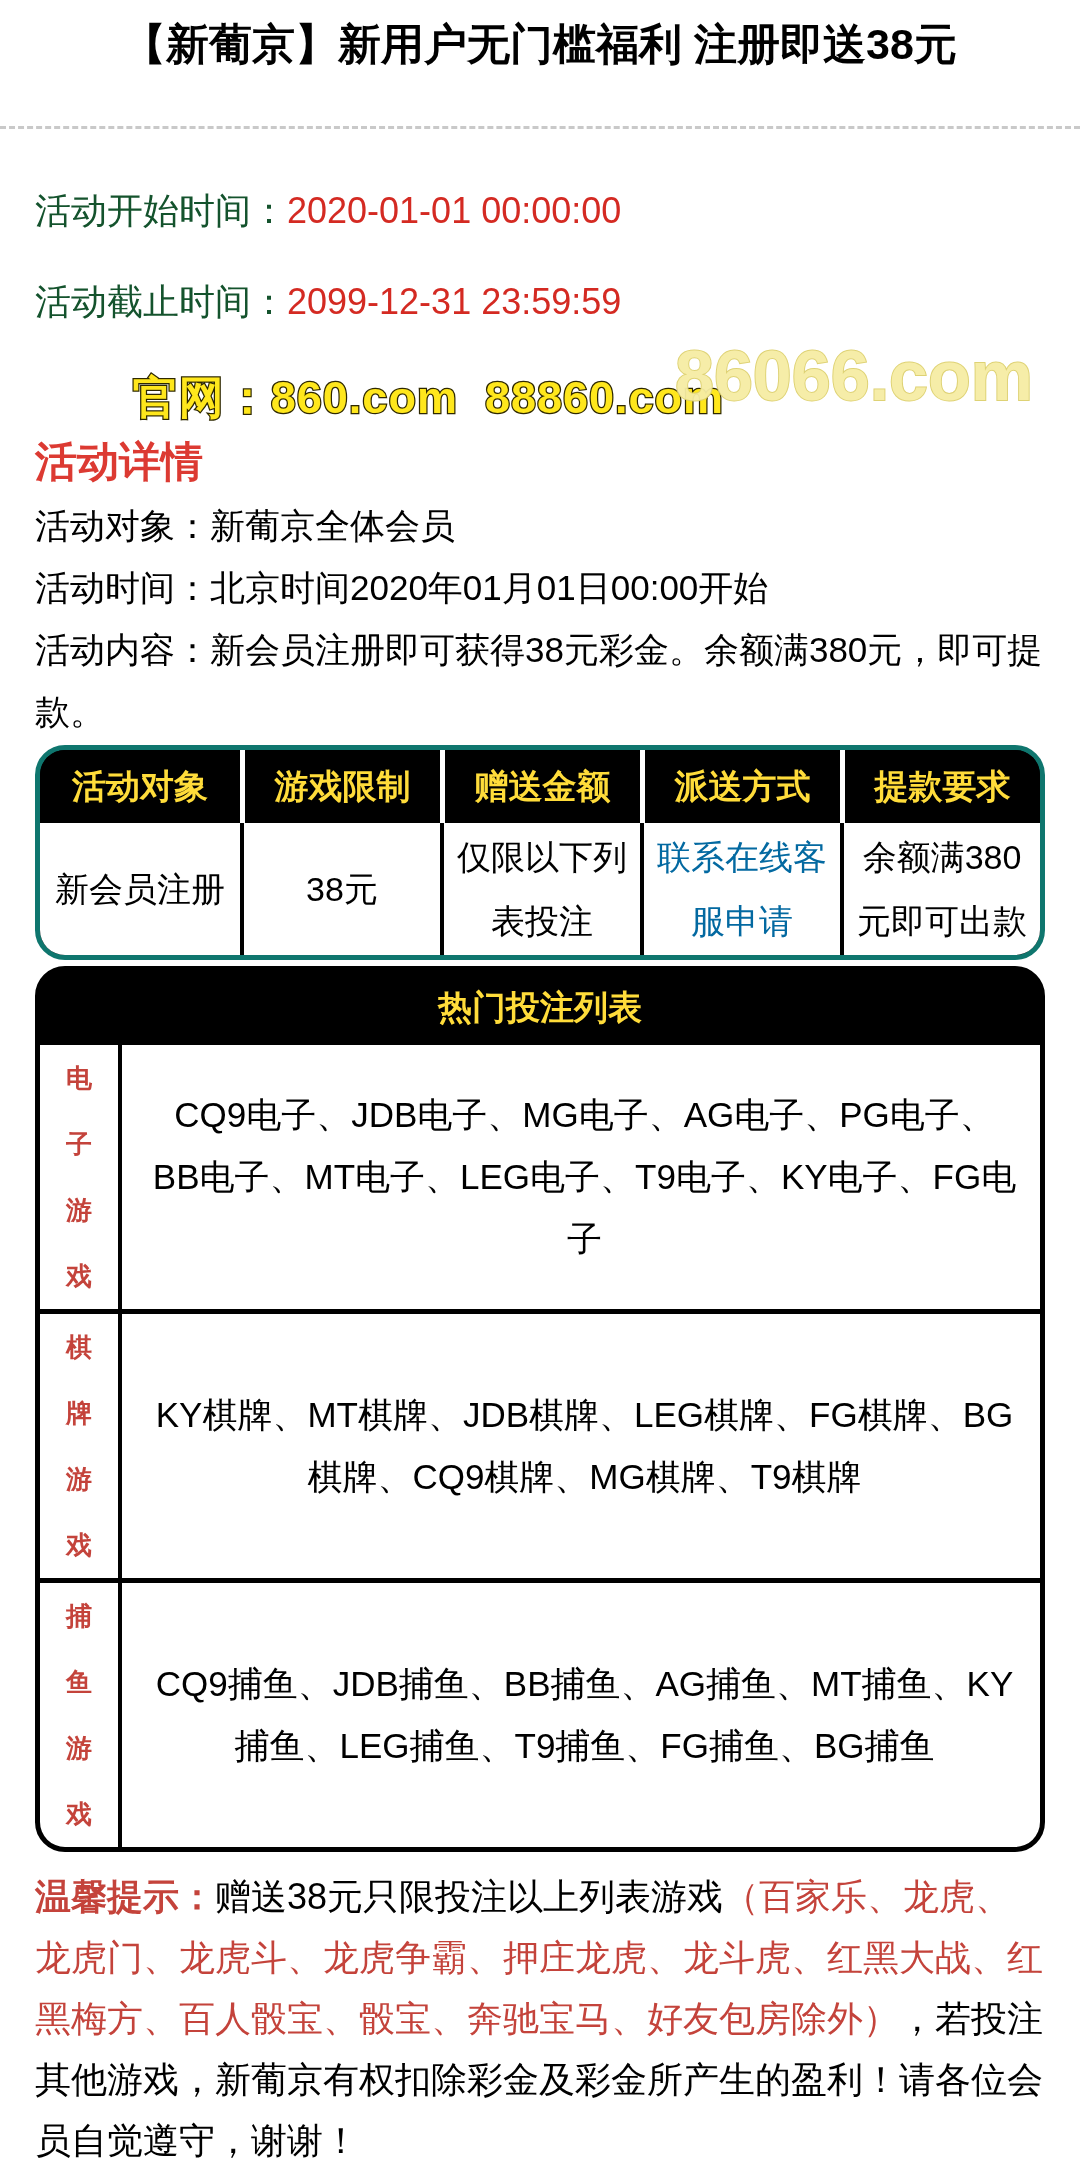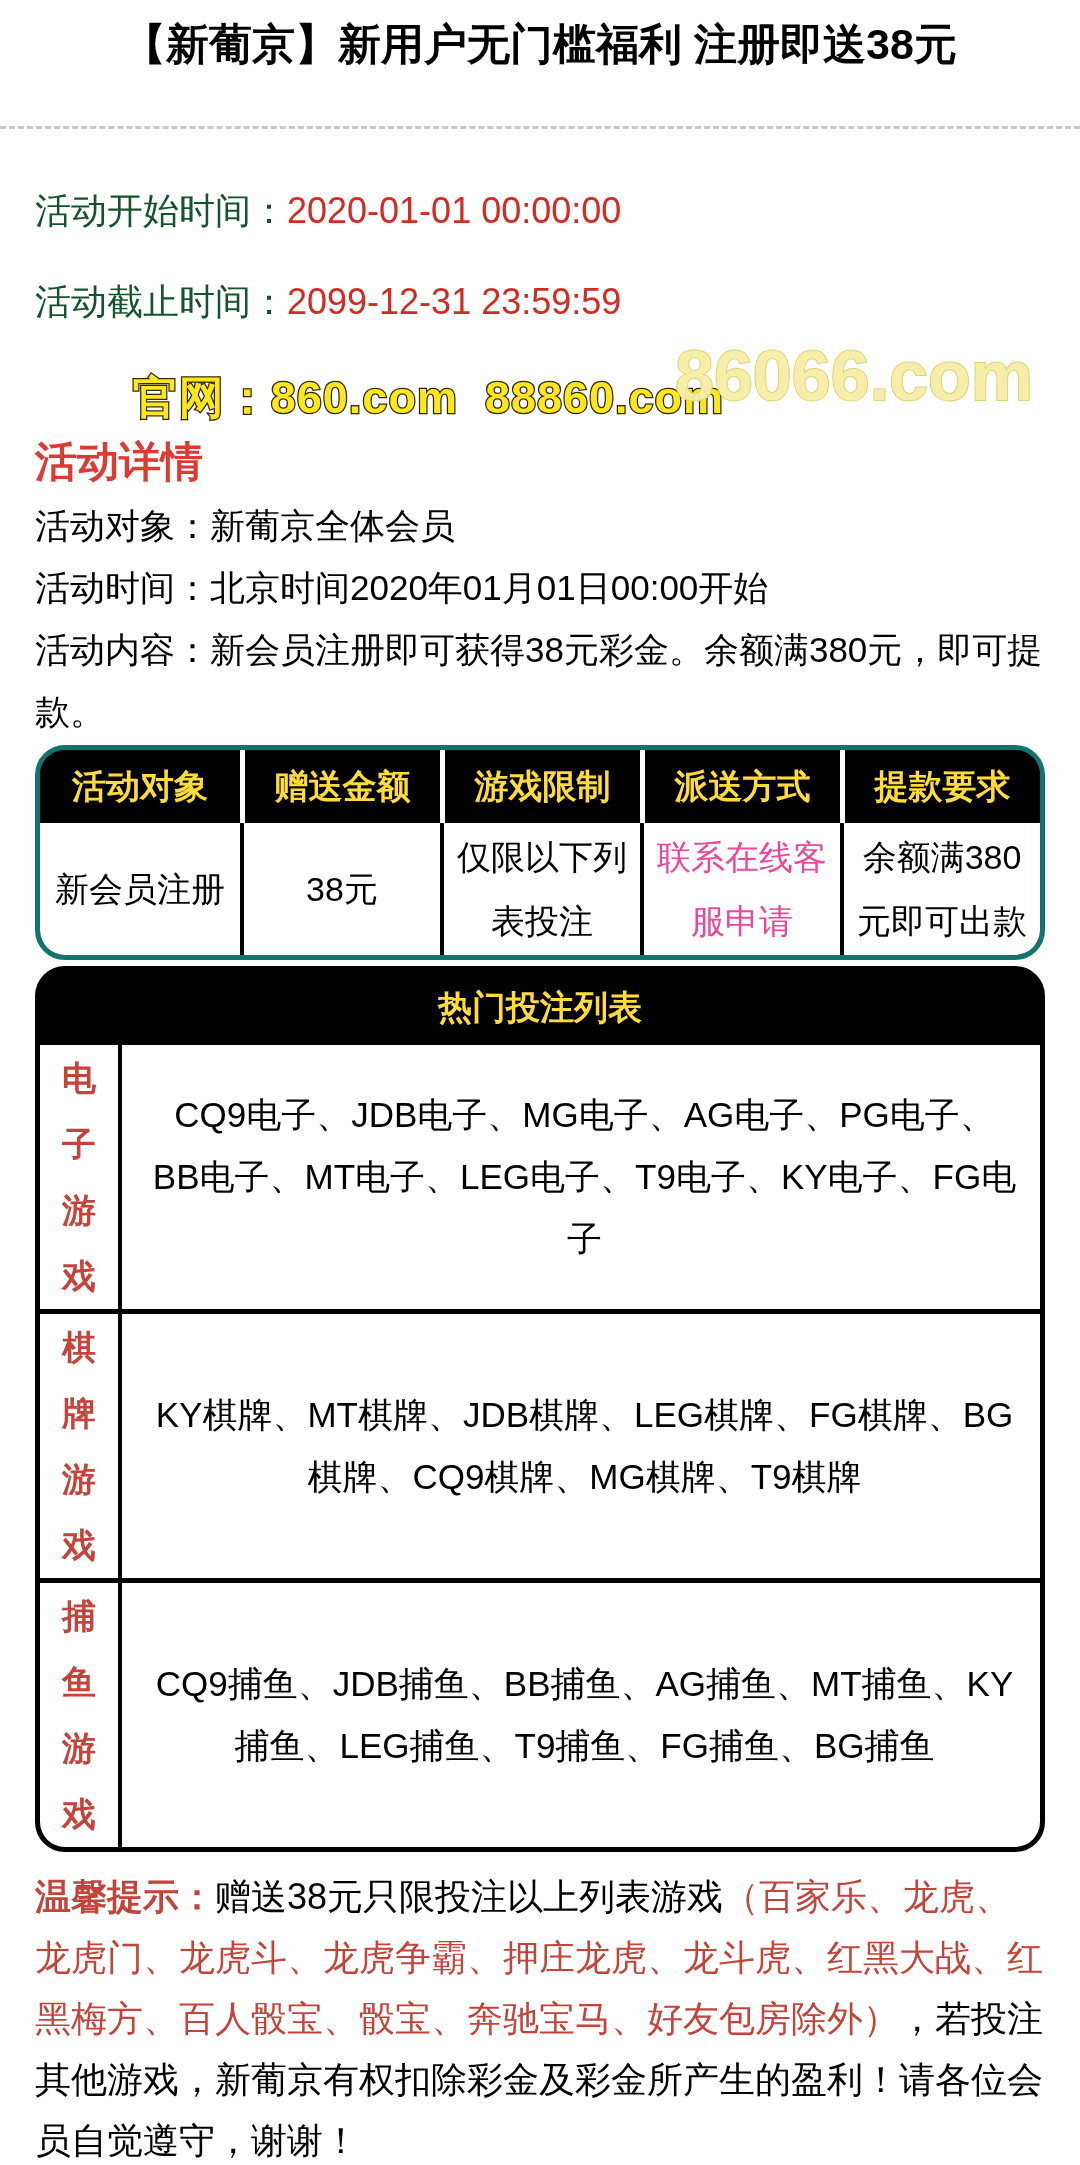--- a/index.html
+++ b/index.html
@@ -64,42 +64,42 @@
     height: 73px; display: flex; align-items: center; justify-content: center;
     color: #ffdc3a; font-size: 34px; font-weight: 700;
   }
   .offer-header .hcell + .hcell { border-left: 5px solid #fff; }
   .offer-body { display: grid; grid-template-columns: repeat(5, 1fr); background: #fff; }
   .offer-body .bcell {
     min-height: 132px; display: flex; align-items: center; justify-content: center;
     text-align: center; font-size: 34px; line-height: 64px; padding: 0 10px; color: #000;
   }
   .offer-body .bcell + .bcell { border-left: 4px solid #000; }
-  .offer-body .bcell.red { color: #ec4899; }
+  .offer-body .bcell.red { color: #0369a1; }
 
   
   .betlist-table {
     margin-top: 6px;
     border: 5px solid #000; border-radius: 30px;
     overflow: hidden; background: #000;
   }
   .betlist-title {
     height: 74px; display: flex; align-items: center; justify-content: center;
     background: #000; color: #ffdc3a; font-size: 34px; font-weight: 700;
   }
   .betlist-rows { background: #fff; }
   .betlist-row { display: grid; grid-template-columns: 82px 1fr; }
   .betlist-row + .betlist-row { border-top: 5px solid #000; }
   .cat-cell {
     min-height: 258px; border-right: 4px solid #000;
     display: flex; align-items: center; justify-content: center;
   }
   .cat-text {
     display: inline-block; width: 1.1em; word-break: break-all;
-    text-align: center; color: #c4433b; font-size: 34px; line-height: 66px;
+    text-align: center; color: #c4433b; font-size: 26px; line-height: 66px;
     font-weight: 600;
   }
   .games-cell {
     display: flex; align-items: center; justify-content: center;
     padding: 0 22px; text-align: center;
     font-size: 35px; line-height: 62px; color: #000; margin-left: 7px;
   }
 
   
   .notice { margin: 14px 0 0; font-size: 36px; line-height: 61px; }
@@ -133,22 +133,22 @@
 
   <div class="detail-block">
     <p class="detail-line">活动对象：新葡京全体会员</p>
     <p class="detail-line">活动时间：北京时间2020年01月01日00:00开始</p>
     <p class="detail-line">活动内容：新会员注册即可获得38元彩金。余额满380元，即可提款。</p>
   </div>
 
   <div class="offer-table">
     <div class="offer-header">
       <div class="hcell">活动对象</div>
+      <div class="hcell">游戏限制</div>
       <div class="hcell">赠送金额</div>
-      <div class="hcell">游戏限制</div>
       <div class="hcell">派送方式</div>
       <div class="hcell">提款要求</div>
     </div>
     <div class="offer-body">
       <div class="bcell">新会员注册</div>
       <div class="bcell">38元</div>
       <div class="bcell">仅限以下列表投注</div>
       <div class="bcell red">联系在线客服申请</div>
       <div class="bcell">余额满380元即可出款</div>
     </div>

